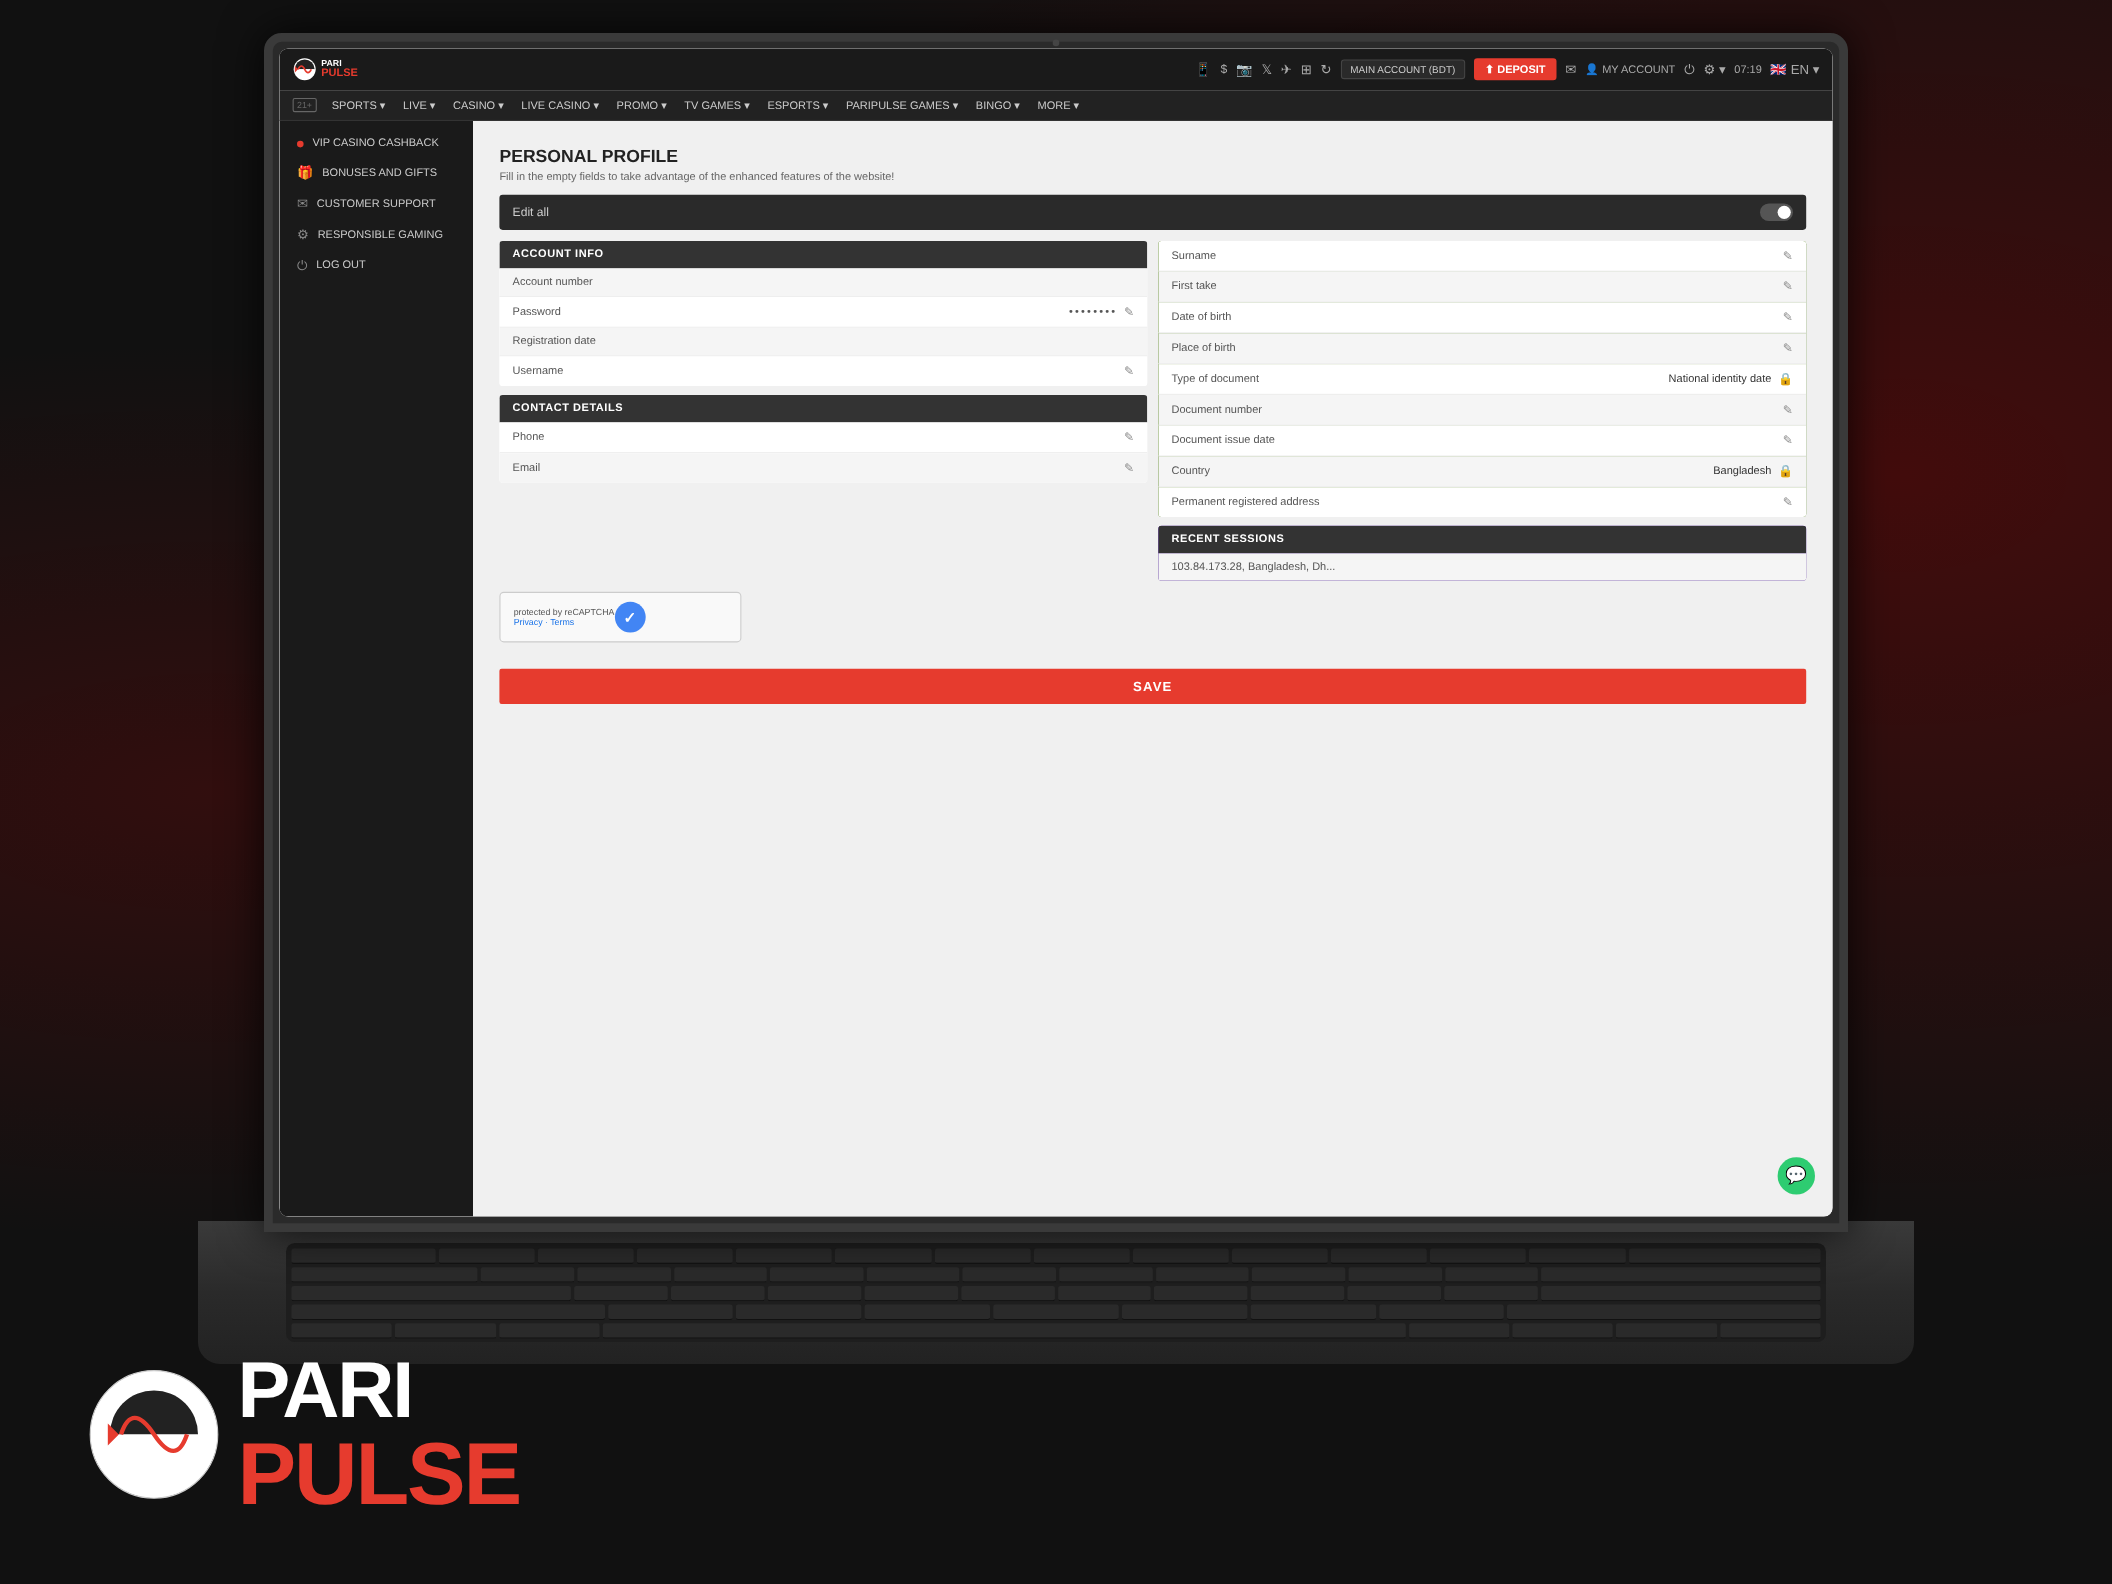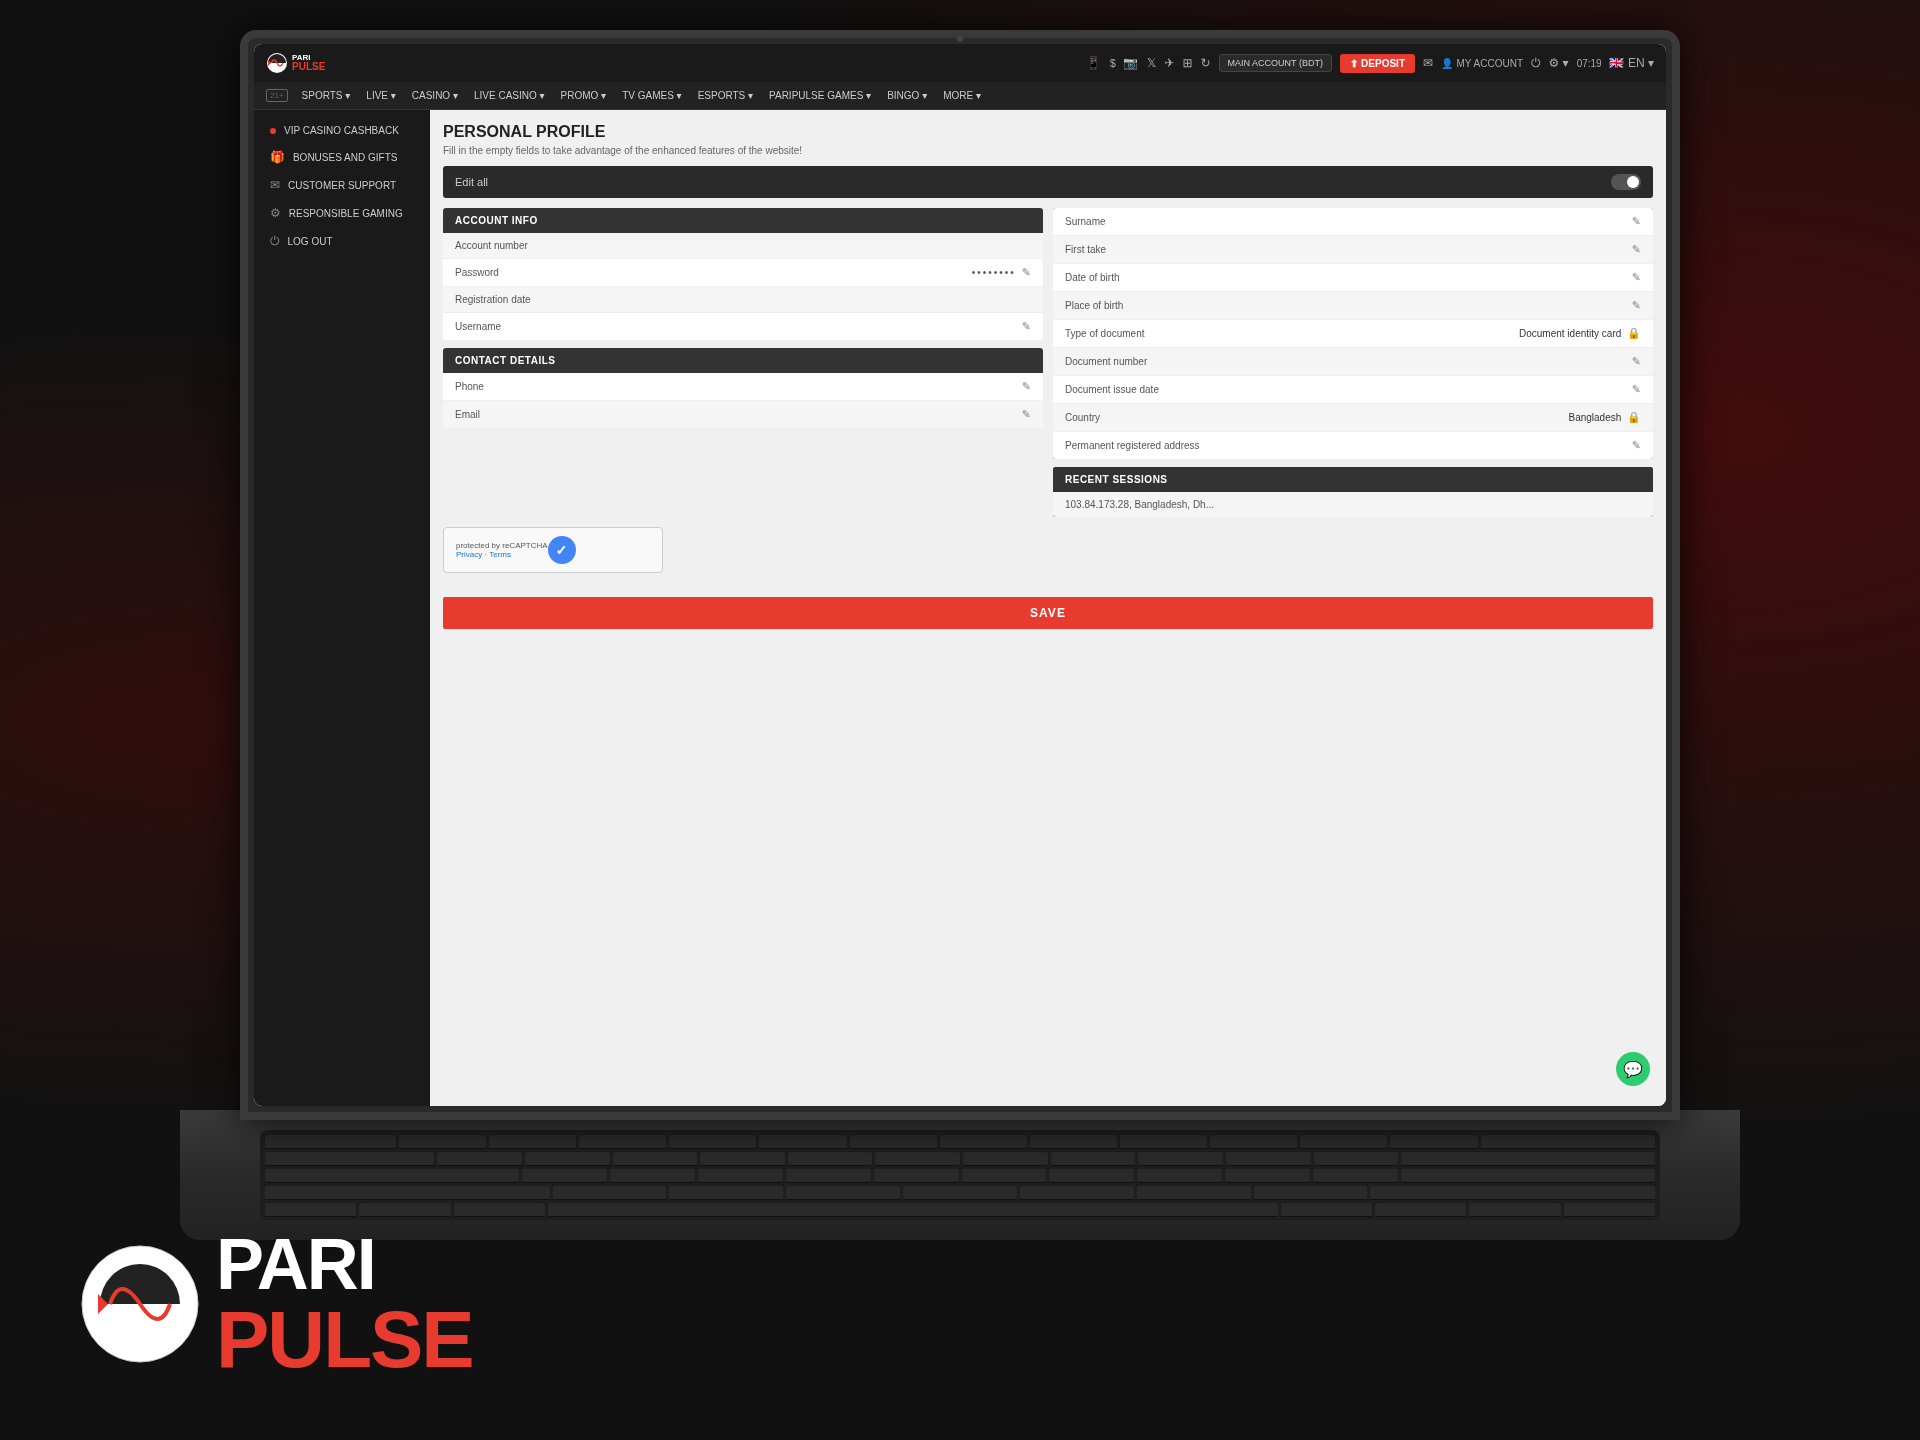--- a/index.html
+++ b/index.html
@@ -268,21 +268,21 @@
     .sidebar-icon {
       font-size: 12px;
       color: #888;
     }
 
     
     .content-area {
       flex: 1;
       background: #f0f0f0;
       overflow-y: auto;
-      padding: 13px;
+      padding: 24px;
     }
 
     .page-title {
       font-size: 16px;
       font-weight: bold;
       color: #222;
       margin-bottom: 4px;
     }
 
     .page-subtitle {
@@ -735,21 +735,21 @@
                     <span class="edit-icon">✎</span>
                   </div>
 
                   <div class="field-row shaded">
                     <span class="field-label">Place of birth</span>
                     <span class="edit-icon">✎</span>
                   </div>
 
                   <div class="field-row">
                     <span class="field-label">Type of document</span>
-                    <span class="field-value">Document identity card</span>
+                    <span class="field-value">National identity date</span>
                     <span class="lock-icon">🔒</span>
                   </div>
 
                   <div class="field-row shaded">
                     <span class="field-label">Document number</span>
                     <span class="edit-icon">✎</span>
                   </div>
 
                   <div class="field-row">
                     <span class="field-label">Document issue date</span>

